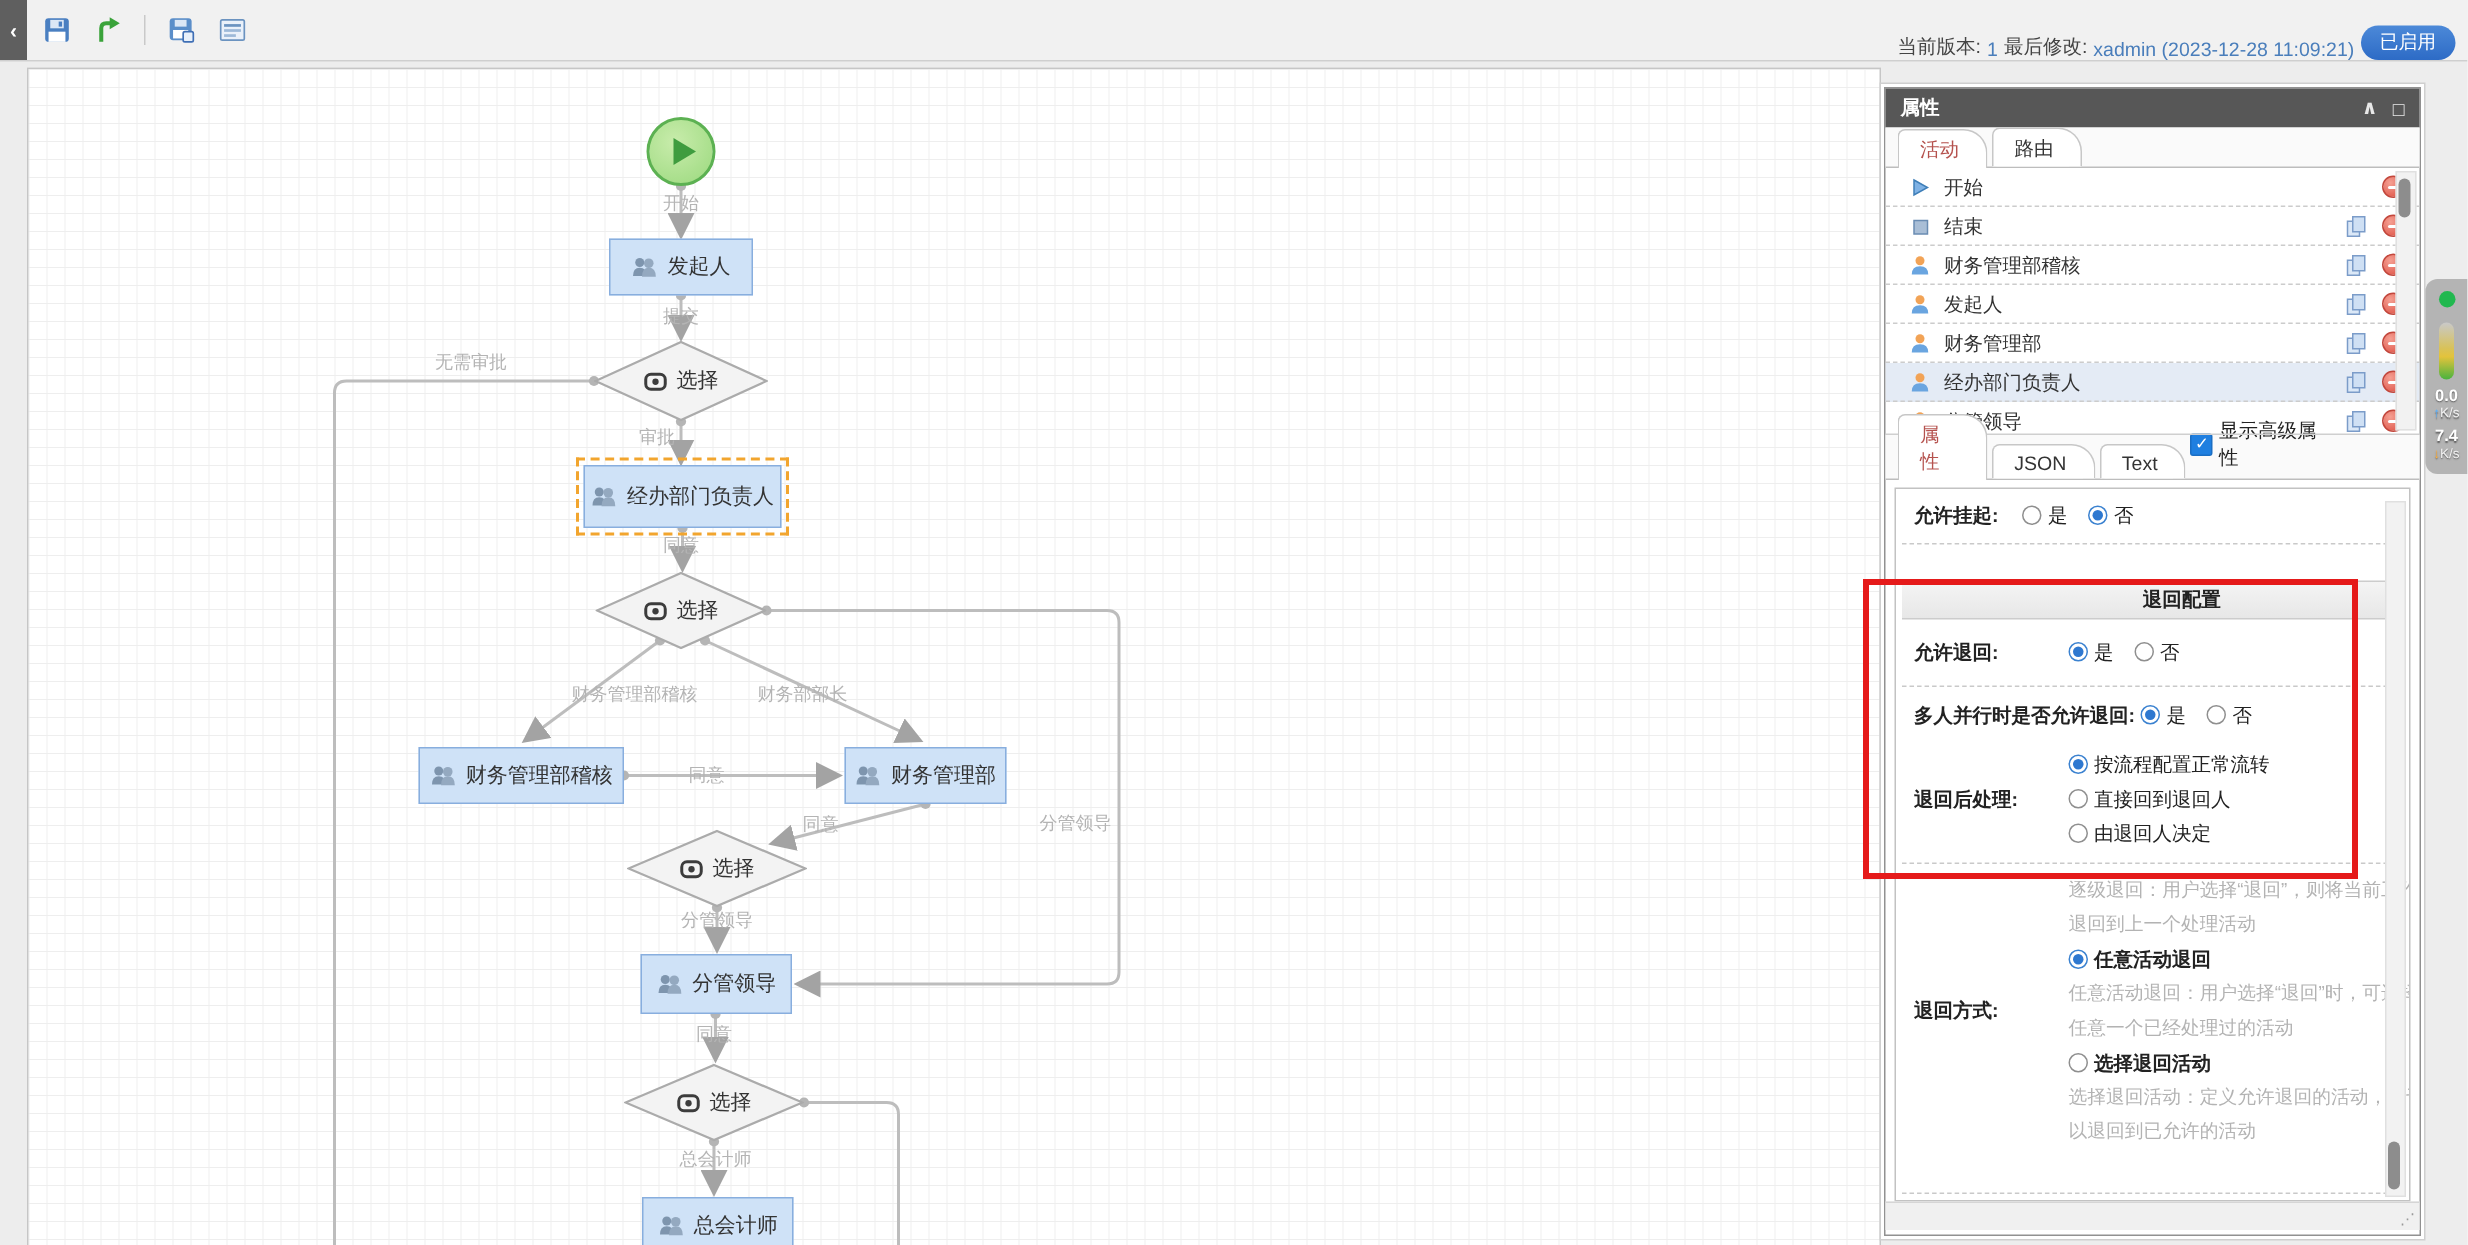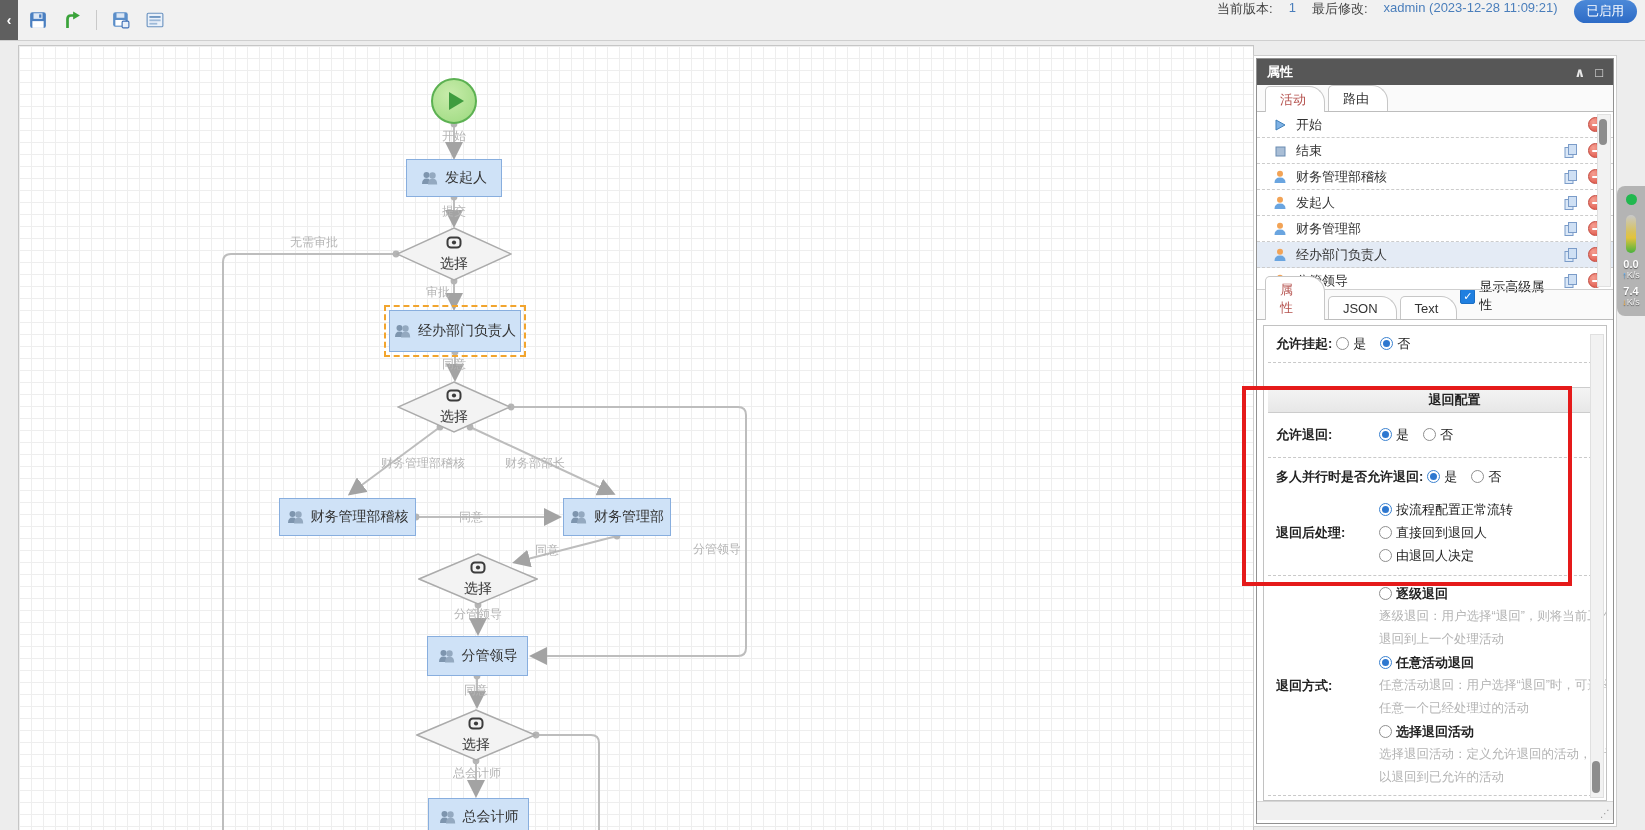--- a/index.html
+++ b/index.html
@@ -4,38 +4,38 @@
 <style>
   html,body{margin:0;padding:0;width:1645px;height:830px;overflow:hidden;
     font-family:"Liberation Sans","DejaVu Sans",sans-serif;background:#ededed;position:relative;}
   
   .topbar{position:absolute;left:0;top:0;width:1645px;height:40px;background:#f1f1f1;border-bottom:1px solid #cfcfcf;}
   .collapse-btn{position:absolute;left:0;top:0;width:18px;height:40px;background:#5f5f5f;color:#fff;
     display:flex;align-items:center;justify-content:center;font-size:14px;cursor:pointer;font-weight:bold;}
   .tb-icons{position:absolute;left:26px;top:0;height:40px;display:flex;align-items:center;gap:10px;}
   .tb-btn{width:22px;height:22px;display:flex;align-items:center;justify-content:center;border:1px solid transparent;border-radius:3px;}
   .tb-sep{width:1px;height:20px;background:#c9c9c9;margin:0 2px;}
-  .tb-right{position:absolute;right:8px;top:0;height:40px;display:flex;align-items:flex-start;gap:16px;font-size:13px;color:#444;}
+  .tb-right{position:absolute;right:8px;top:0;height:40px;display:flex;align-items:flex-end;gap:4px;font-size:13px;color:#444;}
   .tb-right .blue{color:#4a7ebb;}
   .status-pill{background:linear-gradient(#4c89d8,#2d6bc6);color:#fff;border-radius:12px;padding:3px 13px;font-size:12.5px;}
   
   .canvas{position:absolute;left:18px;top:45px;width:1234px;height:785px;background:#fff;
     background-image:linear-gradient(to right,#eeeeee 1px,transparent 1px),linear-gradient(to bottom,#eeeeee 1px,transparent 1px);
     background-size:12px 12px;border:1px solid #c6c6c6;overflow:hidden;}
   .edges{position:absolute;left:0;top:0;}
   .node{position:absolute;box-sizing:border-box;}
   .start-circle{width:46px;height:46px;border-radius:50%;background:radial-gradient(circle at 40% 35%,#c8ecab,#9bd97e);
     border:2px solid #5cb152;display:flex;align-items:center;justify-content:center;}
   .play-tri{width:0;height:0;border-left:15px solid #3f9c3f;border-top:9px solid transparent;border-bottom:9px solid transparent;margin-left:4px;}
   .task{background:#cfe2f7;border:1px solid #88aede;display:flex;align-items:center;justify-content:center;gap:7px;
     font-size:14px;color:#333;}
   .task.selected{outline:2px dashed #f2a52e;outline-offset:3px;}
   .diamond{display:flex;align-items:center;justify-content:center;gap:6px;font-size:14px;color:#333;}
   .diamond svg.shape{position:absolute;left:0;top:0;}
-  .diamond .dcontent{position:relative;display:flex;align-items:center;gap:6px;flex-direction:column;}
+  .diamond .dcontent{position:relative;display:flex;align-items:center;gap:6px;}
   .edge-label{position:absolute;transform:translate(-50%,-50%);font-size:12px;color:#b4b4b4;white-space:nowrap;}
   
   .panel{position:absolute;left:1256px;top:58px;width:358px;height:766px;background:#fff;border:1px solid #919191;
     box-shadow:0 0 0 2px #fff,0 0 0 3px #cfcfcf;box-sizing:border-box;font-size:13px;}
   .p-header{height:26px;background:#575757;color:#fff;display:flex;align-items:center;padding:0 10px;font-weight:bold;}
   .p-header .sp{flex:1;}
   .p-hicon{color:#e8e8e8;font-size:13px;margin-left:10px;cursor:pointer;font-weight:bold;}
   .tabbar{height:27px;border-bottom:1px solid #bdbdbd;background:#fafafa;display:flex;align-items:flex-end;padding-left:8px;box-sizing:border-box;}
   .tab{border:1px solid #c7c7c7;border-bottom:none;border-radius:5px 16px 0 0;padding:4px 18px 3px 14px;background:#fff;
     font-size:13px;color:#333;margin-right:3px;cursor:pointer;}
@@ -401,21 +401,21 @@
     <div class="tab">JSON</div>
     <div class="tab">Text</div>
     <div class="adv">
       <span class="cbx">✓</span>
       <span>显示高级属性</span>
     </div>
   </div>
 
   <div class="form">
     <div class="frow">
-      <span class="flabel" style="width:auto;margin-right:4px">允许挂起:</span>
+      <span class="flabel" style="width:auto;margin-right:16px">允许挂起:</span>
       <span class="ropt"><span class="radio"></span><span>是</span></span>
       <span class="ropt"><span class="radio on"></span><span>否</span></span>
     </div>
     <div class="sepd"></div>
 
     <div class="sect-head">退回配置</div>
 
     <div class="frow" style="padding:13px 12px">
       <span class="flabel">允许退回:</span>
       <span class="ropt"><span class="radio on"></span><span>是</span></span>
@@ -435,21 +435,20 @@
         <span class="bopt" style="font-weight:normal"><span class="radio on"></span><span>按流程配置正常流转</span></span>
         <span class="bopt" style="font-weight:normal"><span class="radio"></span><span>直接回到退回人</span></span>
         <span class="bopt" style="font-weight:normal"><span class="radio"></span><span>由退回人决定</span></span>
       </div>
     </div>
     <div class="sepd"></div>
 
     <div class="frow" style="padding:6px 12px">
       <span class="flabel">退回方式:</span>
       <div class="stack">
-        <span class="bopt"><span class="radio"></span><span>逐级退回</span></span>
         <span class="desc">逐级退回：用户选择“退回”，则将当前工作</span>
         <span class="desc">退回到上一个处理活动</span>
         <span class="bopt"><span class="radio on"></span><span>任意活动退回</span></span>
         <span class="desc">任意活动退回：用户选择“退回”时，可选择</span>
         <span class="desc">任意一个已经处理过的活动</span>
         <span class="bopt"><span class="radio"></span><span>选择退回活动</span></span>
         <span class="desc">选择退回活动：定义允许退回的活动，用于可</span>
         <span class="desc">以退回到已允许的活动</span>
       </div>
     </div>

